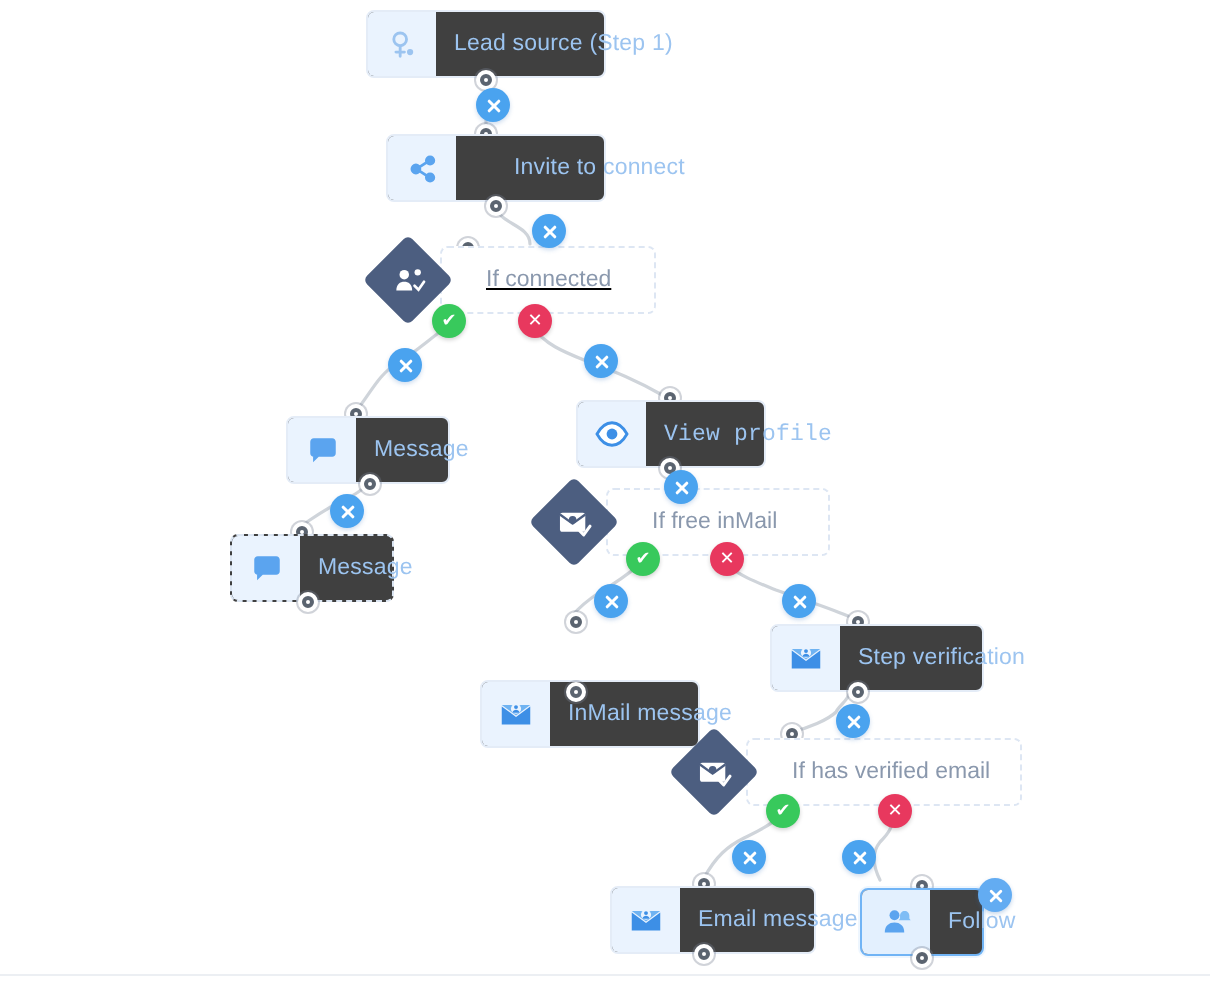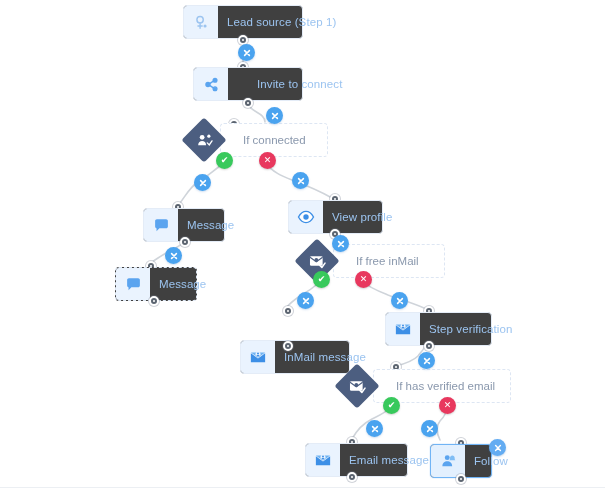--- a/index.html
+++ b/index.html
@@ -195,21 +195,21 @@
           <circle cx="17" cy="18" r="2.6" fill="#5ba4ef"></circle>
         <circle cx="7" cy="12" r="2.8" fill="#5ba4ef"></circle>
         <path d="M9.4 10.7 L14.6 7.3 M9.4 13.3 L14.6 16.7"></path>
       </svg>
     </div>
     <div class="lbl">Invite to connect</div>
   </div>
   <div class="port" style="left:243px;top:98px;"></div>
 
   <div class="port" style="left:229px;top:119px;"></div>
-  <div class="cond" style="left:182px;top:123px;">
+  <div class="cond" style="left:182px;top:123px;text-decoration:underline;">
     <div class="cbox">
       <div class="dia"></div>
       <div class="dicon">
         <svg width="19" height="19" viewBox="0 0 24 24" fill="none" stroke="#ffffff" stroke-width="1.7" stroke-linecap="round">
           <circle cx="9" cy="8" r="3" fill="#ffffff" stroke="none"></circle>
           <path d="M4 18 C4 14 6.4 12.5 9 12.5 C11.6 12.5 14 14 14 18" fill="#ffffff" stroke="none"></path>
           <circle cx="17.5" cy="6.5" r="2" fill="#ffffff" stroke="none"></circle>
           <path d="M15.5 15 L18 17.5 L21.5 12.5"></path>
         </svg>
       </div>
@@ -235,33 +235,33 @@
     <div class="ibox">
       <svg width="17" height="17" viewBox="0 0 24 24" fill="#5ba4ef">
         <path d="M3 5.5 C3 4.1 4.1 3 5.5 3 L18.5 3 C19.9 3 21 4.1 21 5.5 L21 13.5 C21 14.9 19.9 16 18.5 16 L9 16 L5 20 L5 16 L5.5 16 C4.1 16 3 14.9 3 13.5 Z"></path>
       </svg>
     </div>
     <div class="lbl">Message</div>
   </div>
   <div class="port" style="left:149px;top:296px;"></div>
 
   <div class="port" style="left:330px;top:194px;"></div>
-  <div class="node" style="left:288px;top:200px;width:95px;">
+  <div class="node" style="left:288px;top:200px;width:95px;font-family:Liberation Mono, monospace;">
     <div class="ibox">
       <svg width="18" height="18" viewBox="0 0 24 24" fill="none" stroke="#3d8fe6" stroke-width="1.9">
         <path d="M2 12 C5 6.5 8.8 4.5 12 4.5 C15.2 4.5 19 6.5 22 12 C19 17.5 15.2 19.5 12 19.5 C8.8 19.5 5 17.5 2 12 Z" fill="#ffffff"></path>
         <circle cx="12" cy="12" r="3.6" fill="#3d8fe6" stroke="none"></circle>
       </svg>
     </div>
     <div class="lbl">View profile</div>
   </div>
   <div class="port" style="left:330px;top:229px;"></div>
 
   <div class="port" style="left:335px;top:237px;"></div>
-  <div class="cond" style="left:295px;top:244px;text-align:right;">
+  <div class="cond" style="left:265px;top:244px;text-align:right;">
     <div class="cbox">
       <div class="dia"></div>
       <div class="dicon">
         <svg width="19" height="19" viewBox="0 0 24 24" fill="none" stroke="#ffffff" stroke-width="1.6" stroke-linejoin="round">
           <rect x="2.5" y="5.5" width="16" height="12" rx="1.6" fill="#ffffff" stroke="none"></rect>
           <path d="M2.5 6.6 L10.5 12.4 L18.5 6.6" stroke="#4c5e80" stroke-width="1.5" fill="none"></path>
           <circle cx="10.5" cy="10" r="2.4" fill="#4c5e80" stroke="none"></circle>
           <path d="M15 17 L17.5 19.5 L21.5 14" stroke="#ffffff" stroke-width="1.9" stroke-linecap="round"></path>
         </svg>
       </div>

